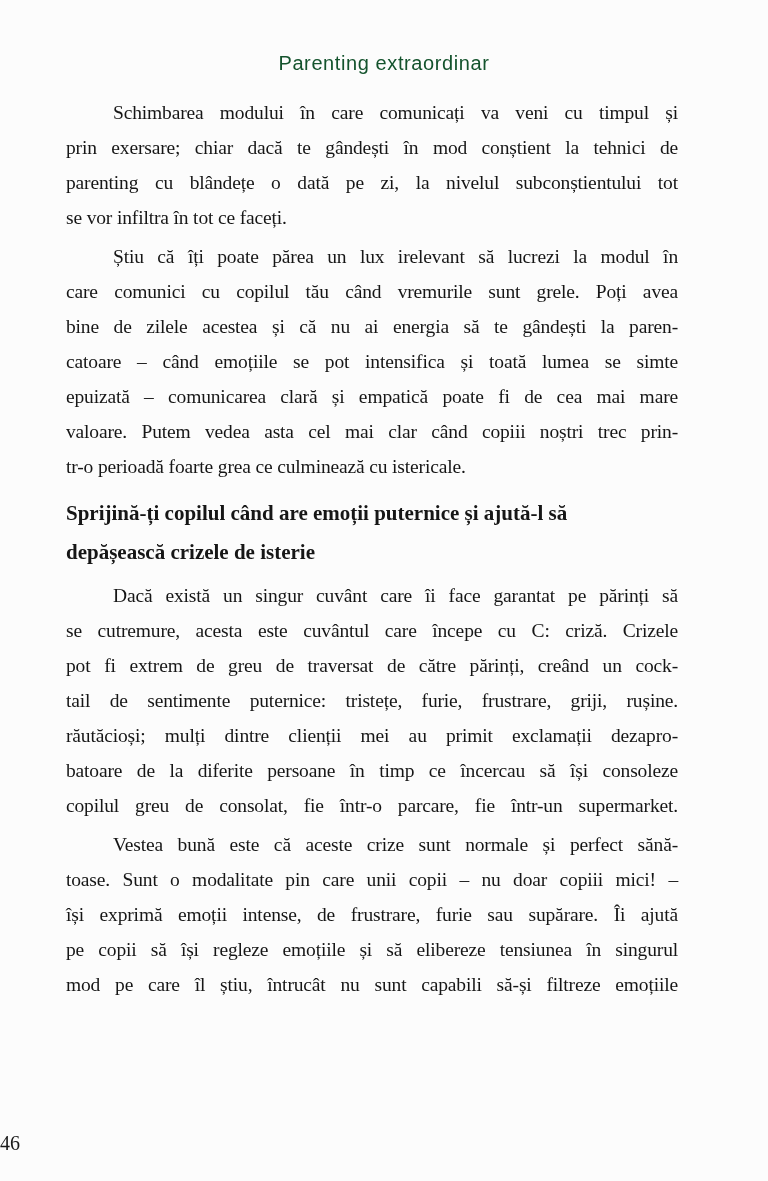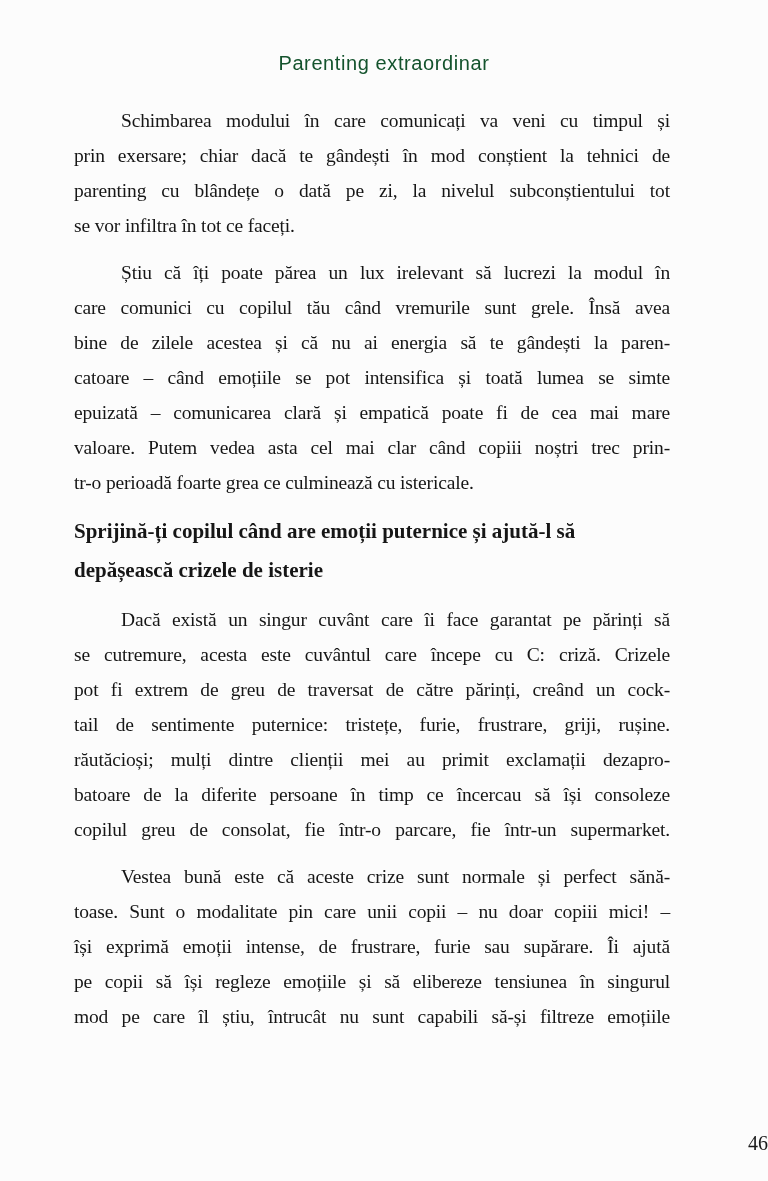--- a/index.html
+++ b/index.html
@@ -26,21 +26,21 @@
     font-size: 20px;
     letter-spacing: 0.6px;
     color: #14532d;
   }
   .content {
     position: absolute;
     top: 91px;
     left: 62px;
     width: 620px;
   }
-  .block { margin: 12px; }
+  .block { margin: 4px; }
   .line {
     font-size: 19.5px;
     line-height: 35px;
     height: 35px;
     letter-spacing: -0.15px;
     text-align: justify;
     text-align-last: justify;
     white-space: normal;
   }
   .line.indent { text-indent: 47px; }
@@ -57,41 +57,41 @@
     letter-spacing: 0;
     text-align: left;
     text-align-last: left;
     font-family: Liberation Serif, serif;
   }
   .page-number {
     position: absolute;
     top: 1132px;
     left: 0;
     right: 0;
-    text-align: right;
+    text-align: left;
     font-size: 20px;
     color: #1a1a1a;
   }
 </style>
 </head>
 <body>
 
 <div class="page">
   <div class="running-header">Parenting extraordinar</div>
 
   <div class="content">
       <div class="block paragraph">
         <div class="line indent">Schimbarea modului în care comunicați va veni cu timpul și</div>
         <div class="line">prin exersare; chiar dacă te gândești în mod conștient la tehnici de</div>
         <div class="line">parenting cu blândețe o dată pe zi, la nivelul subconștientului tot</div>
         <div class="line last">se vor infiltra în tot ce faceți.</div>
       </div>
       <div class="block paragraph">
         <div class="line indent">Știu că îți poate părea un lux irelevant să lucrezi la modul în</div>
-        <div class="line">care comunici cu copilul tău când vremurile sunt grele. Însă avea</div>
+        <div class="line">care comunici cu copilul tău când vremurile sunt grele. Poți avea</div>
         <div class="line">bine de zilele acestea și că nu ai energia să te gândești la paren-</div>
         <div class="line">catoare – când emoțiile se pot intensifica și toată lumea se simte</div>
         <div class="line">epuizată – comunicarea clară și empatică poate fi de cea mai mare</div>
         <div class="line">valoare. Putem vedea asta cel mai clar când copiii noștri trec prin-</div>
         <div class="line last">tr-o perioadă foarte grea ce culminează cu istericale.</div>
       </div>
       <div class="block heading">
         <div class="line">Sprijină-ți copilul când are emoții puternice și ajută-l să</div>
         <div class="line last">depășească crizele de isterie</div>
       </div>

